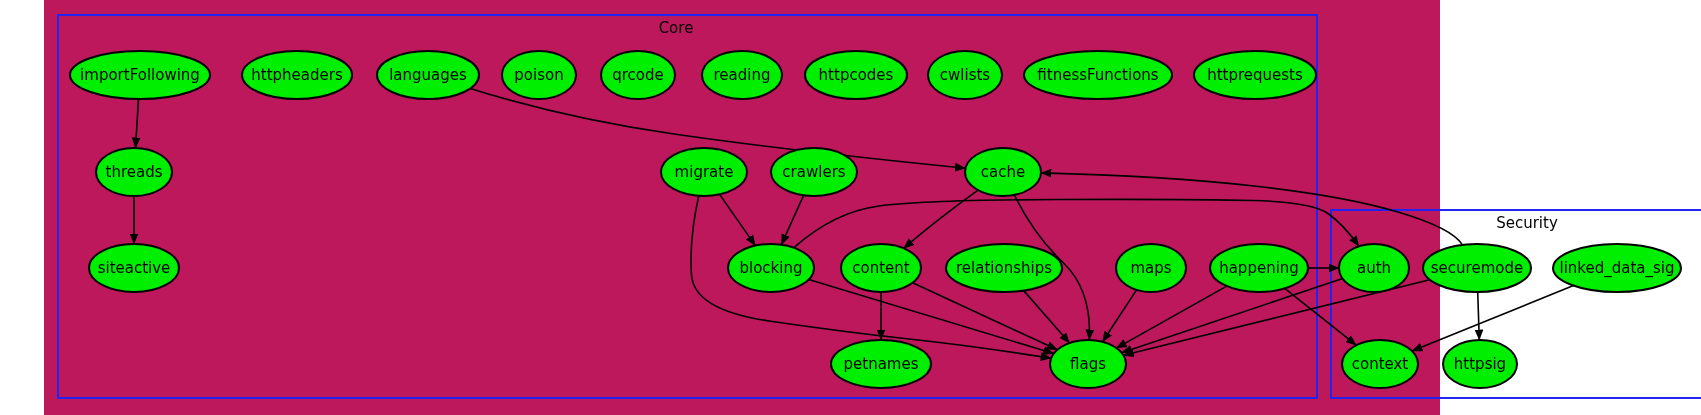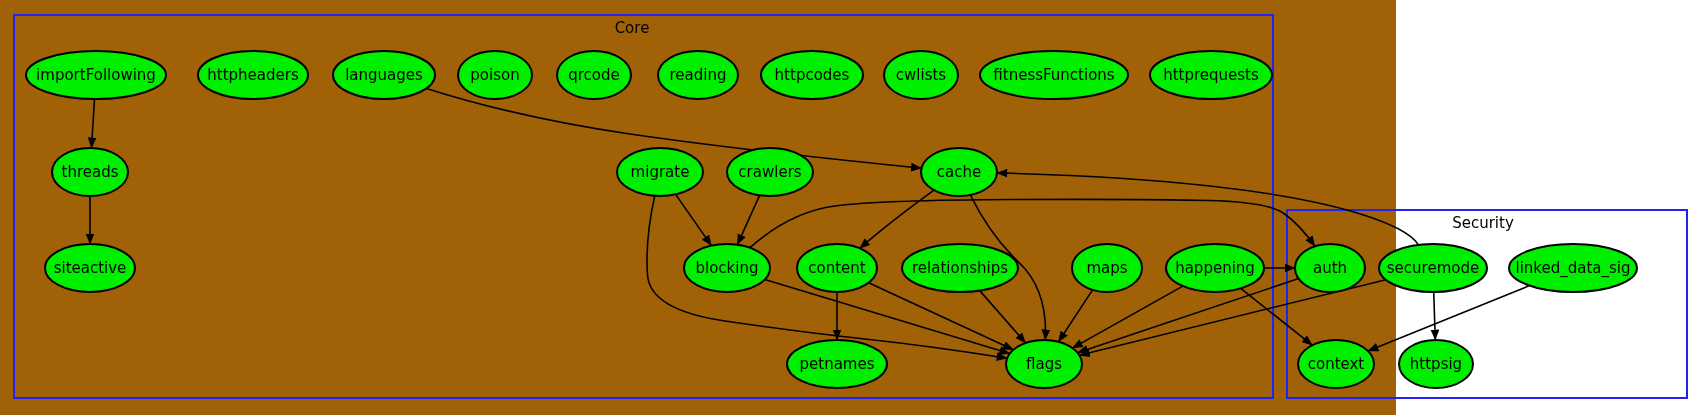--- a/index.html
+++ b/index.html
@@ -4,22 +4,23 @@
 <style>
   html, body {
     margin: 0;
     padding: 0;
     background: #ffffff;
   }
   .canvas {
     position: relative;
     width: 1396px;
     height: 415px;
-    background: #a16207;
+    background: #be185d;
     font-family: "DejaVu Sans", sans-serif;
+    margin-left: 44px;
   }
   svg text {
     font-family: "DejaVu Sans", sans-serif;
     fill: #000000;
   }
   .node-label { font-size: 15px; }
   .cluster-label { font-size: 15px; }
 </style>
 </head>
 <body>

